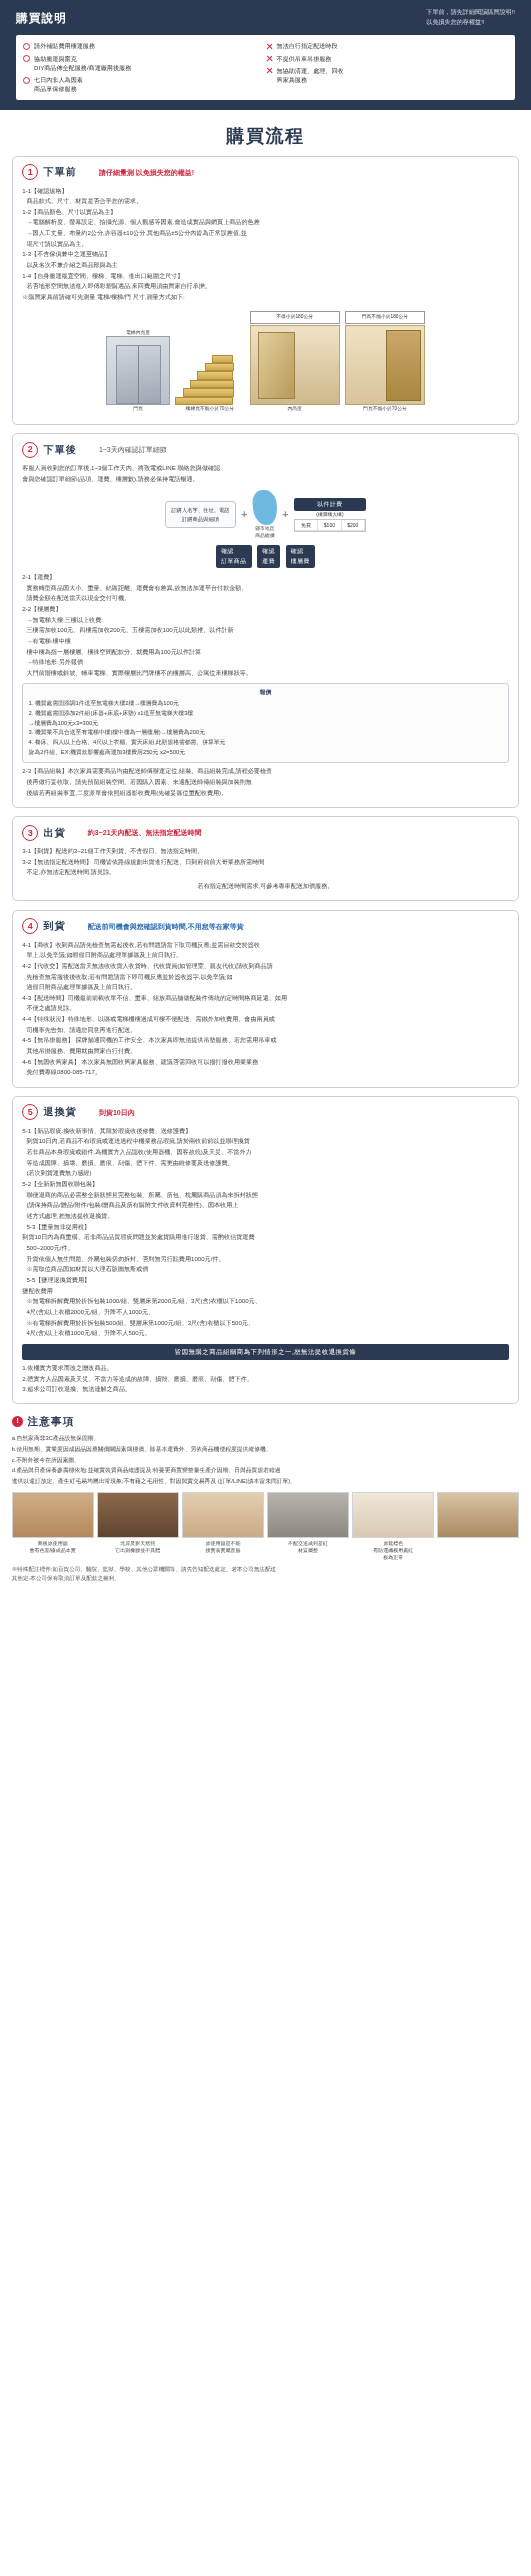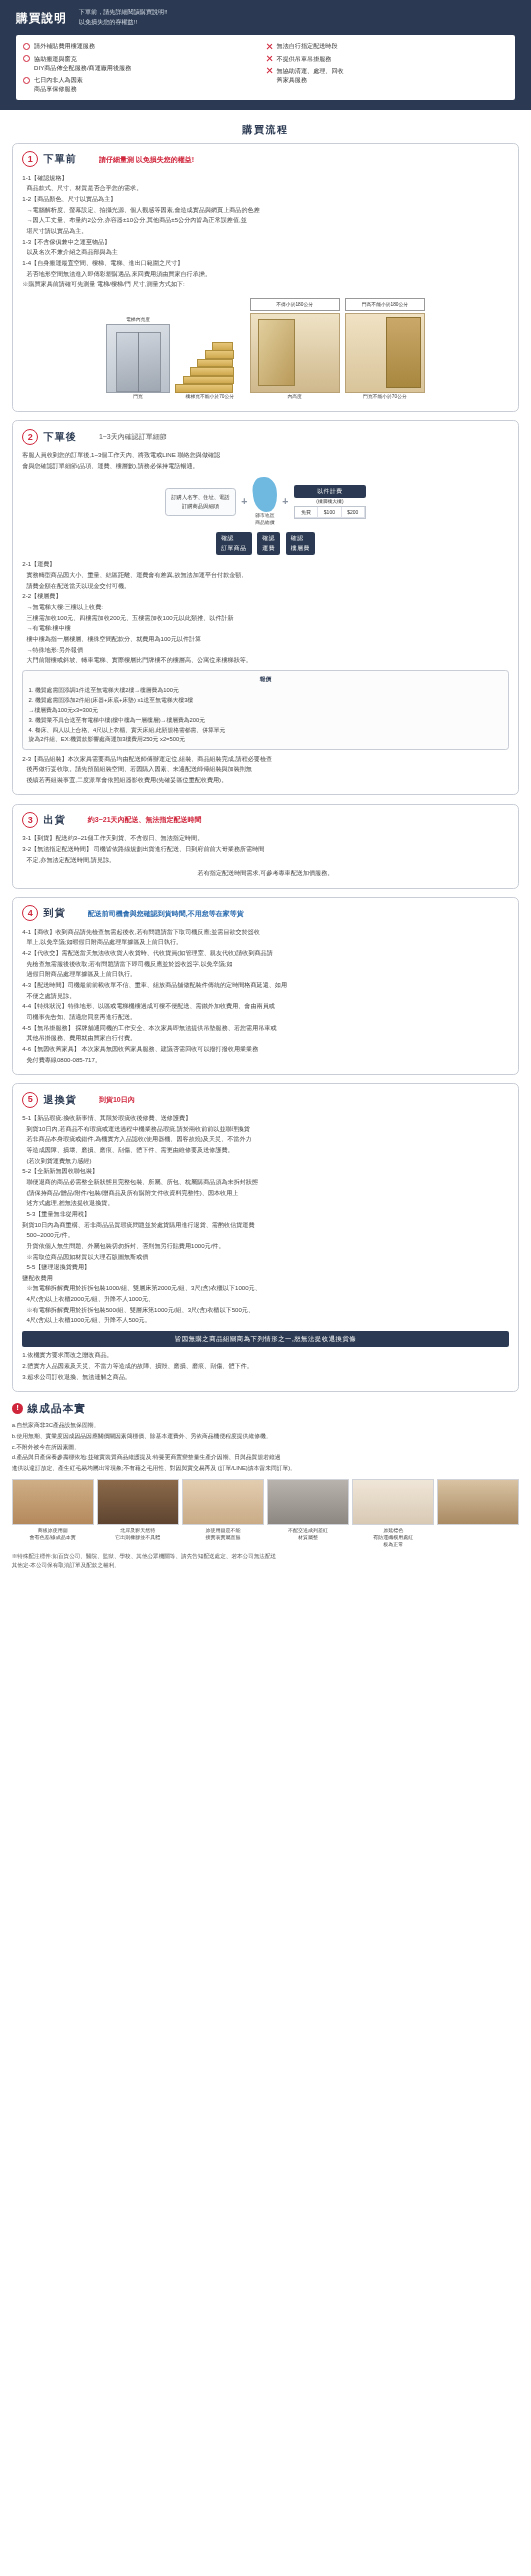--- a/index.html
+++ b/index.html
@@ -13,21 +13,21 @@
     line-height:1.6;
   }
   .page { width:531px; padding:0; }
 
   
   .top-header {
     background:#2b3a52;
     color:#fff;
     padding:7.4px 16px 9.6px 16px;
   }
-  .th-row { display:flex; align-items:flex-start; }
+  .th-row { display:flex; align-items:flex-start;justify-content:space-between; }
   .th-title {
     font-size:11.7px; font-weight:bold; letter-spacing:1.1px;
     color:#fff; white-space:nowrap; padding-top:2.1px;
   }
   .th-note { margin-left:11.7px; font-size:6.1px; color:#d7dde7; line-height:1.55; }
   .th-grid {
     margin-top:6.4px;
     background:#fff;
     border-radius:2.1px;
     display:flex;
@@ -45,21 +45,21 @@
   .ico-x:before, .ico-x:after {
     content:""; position:absolute; left:0; top:3.2px; width:7.4px; height:1.3px; background:#d0263c;
   }
   .ico-x:before { transform:rotate(45deg); }
   .ico-x:after { transform:rotate(-45deg); }
   .th-item-text { font-size:6.1px; color:#333; line-height:1.5; }
 
   
   .flow-title {
     text-align:center;
-    font-size:10px;
+    font-size:18px;
     font-weight:bold;
     color:#2b3a52;
     letter-spacing:1.6px;
     padding:11.7px 0 5.3px 0;
   }
 
   
   .step {
     margin:0 11.7px 8.5px 11.7px;
     border:0.5px solid #c8cdd6;
@@ -478,21 +478,21 @@
     <div class="body-text" style="margin-top:3.2px;">
       <div>1.依機實方要求而改之贈改商品。</div>
       <div>2.體實方人品因素及天災、不當力等造成的故障、損毀、磨損、磨痕、刮傷、體下件。</div>
       <div>3.超求公司訂收退換、無法連解之商品。</div>
     </div>
   </div>
 
 
   <div class="attention">
     <div class="att-ico">!</div>
-    <div class="att-title">線成品本實</div>
+    <div class="att-title">注意事項</div>
   </div>
   <div class="notes">
     <div>a.自然家商非3C產品設無保固期。</div>
     <div>b.使用無期、實業度因成因品因應關價關因素簡標價、除基本運費外、另依商品機便程度提供維修機。</div>
     <div>c.不附外被今在所因素圖。</div>
     <div>d.產品與日產保養參壽標依地:並確實裝質商品維護提及:特要更商置變整量生產介因期、日與品質規若維過</div>
     <div>進供以違訂放定、產生紅毛易均屬出常現象;不有藉之毛用性、對因與實交易再及 (訂單/LINE)請本留未同訂單),</div>
   </div>
 
   <div class="swatches">

